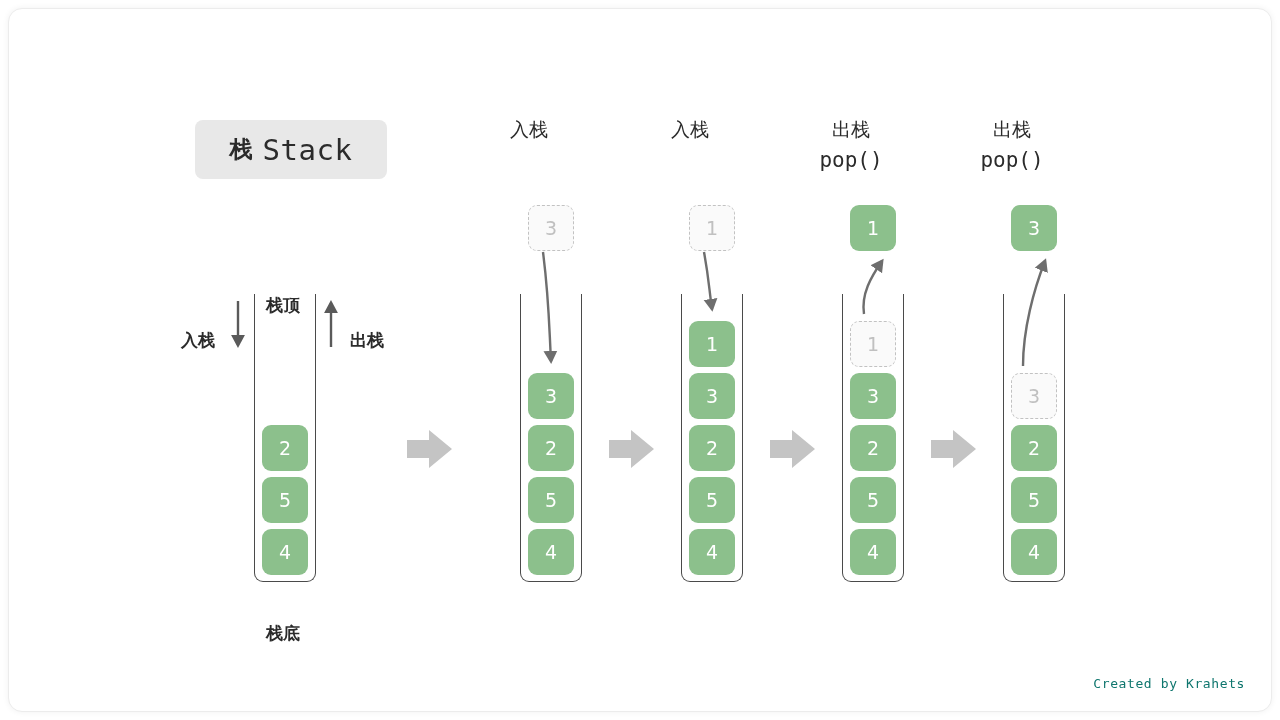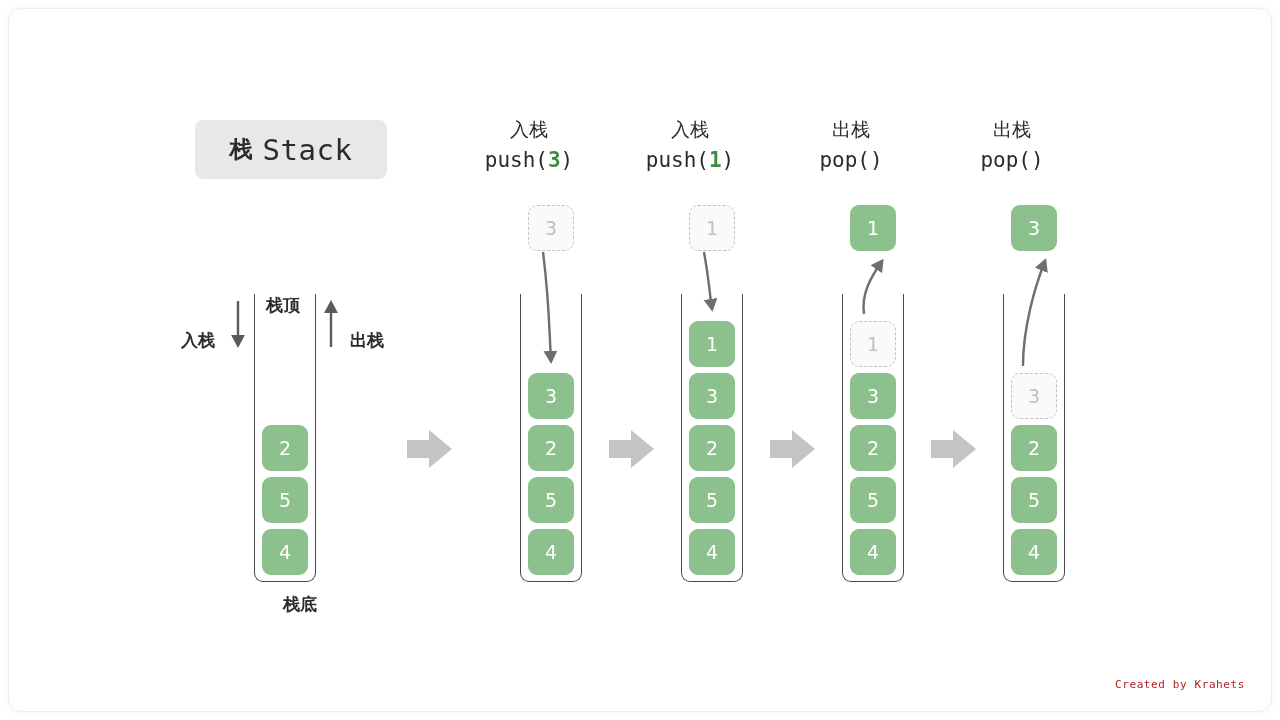--- a/index.html
+++ b/index.html
@@ -133,48 +133,46 @@
     height: 704px;
     pointer-events: none;
   }
 
   
   #footer {
     position: absolute;
     right: 26px;
     bottom: 20px;
     font-family: "DejaVu Sans Mono", "Liberation Mono", monospace;
-    font-size: 11px;
-    color: #b91c1c;
+    font-size: 13px;
+    color: #0f766e;
     letter-spacing: 0.6px;
   }
 </style>
 </head>
 <body>
 
 <div id="canvas">
 
   <div id="title-chip">
     <span class="cjk">栈</span>
     <span class="latin">Stack</span>
   </div>
 
   <div class="cjk-label" style="left:257px; top:245px;margin-top:40px;">栈顶</div>
-  <div class="cjk-label" style="left:257px; top:584px;margin-left:17px;">栈底</div>
+  <div class="cjk-label" style="left:257px; top:613px;">栈底</div>
   <div class="cjk-label" style="left:172px; top:320px;">入栈</div>
   <div class="cjk-label" style="left:341px; top:320px;">出栈</div>
 
   <div class="col-head" id="head-1" style="left:435px; top:105px;">
     <div class="op">入栈</div>
-    <div class="fn"><span>push(</span><span class="arg">3</span><span>)</span></div>
   </div>
 
   <div class="col-head" id="head-2" style="left:596px; top:105px;">
     <div class="op">入栈</div>
-    <div class="fn"><span>push(</span><span class="arg">1</span><span>)</span></div>
   </div>
 
   <div class="col-head" id="head-3" style="left:757px; top:105px;">
     <div class="op">出栈</div>
     <div class="fn"><span>pop(</span><span class="arg"></span><span>)</span></div>
   </div>
 
   <div class="col-head" id="head-4" style="left:918px; top:105px;">
     <div class="op">出栈</div>
     <div class="fn"><span>pop(</span><span class="arg"></span><span>)</span></div>

